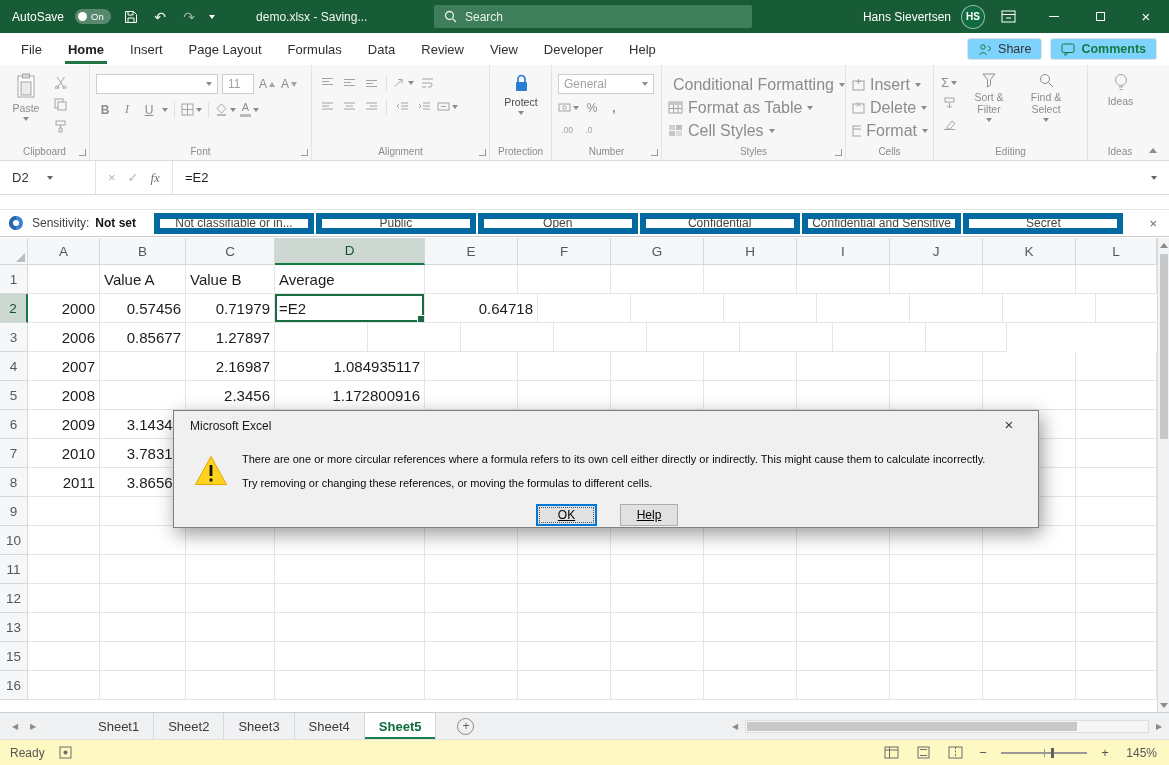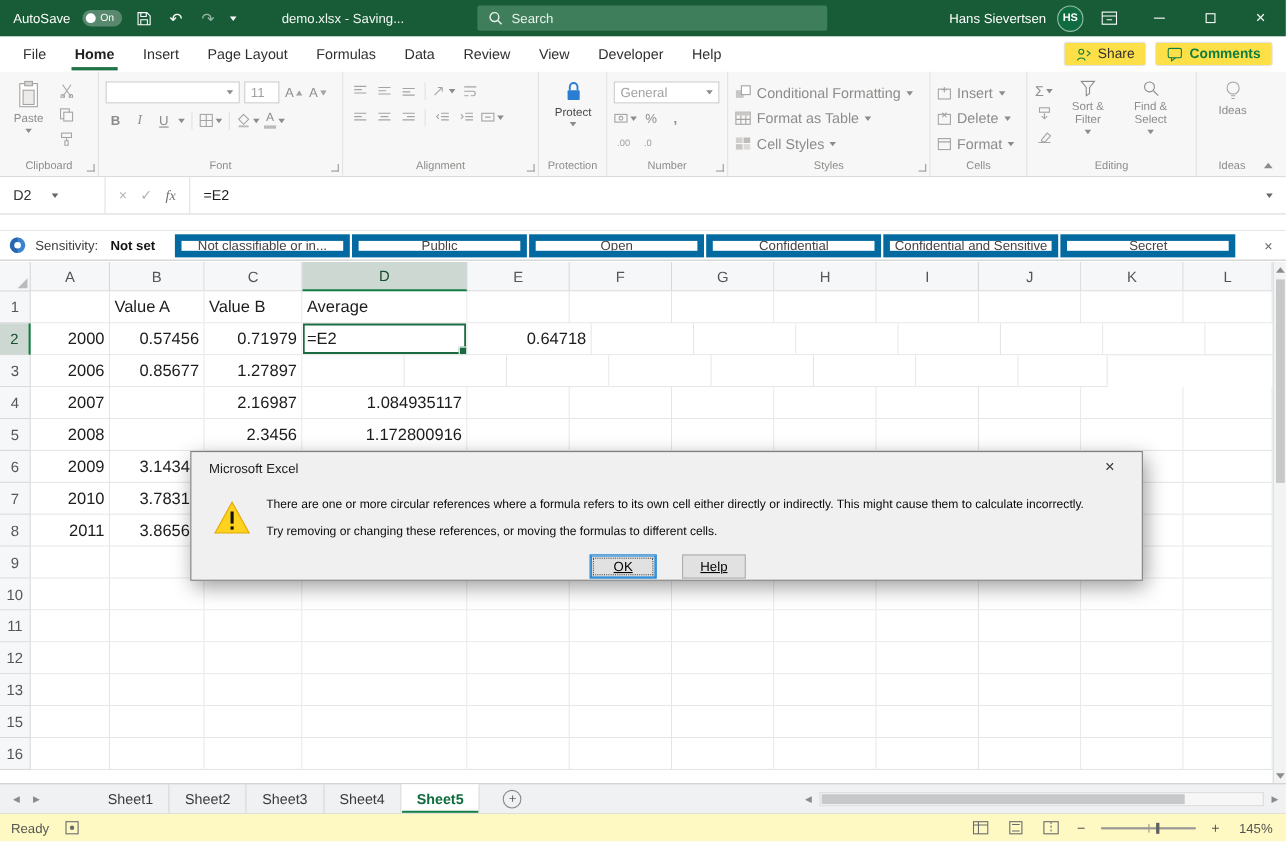--- a/index.html
+++ b/index.html
@@ -28,57 +28,57 @@
 .max-glyph{width:9px;height:9px;border:1px solid #fff}
 .close-glyph{font-size:15px;color:#fff}
 
 
 .menubar{position:absolute;top:33px;left:0;width:100%;height:32px;background:#fff;display:flex;align-items:center;font-size:13px;color:#2f2f2f;z-index:19}
 .mtab{padding:0 13px;height:100%;display:flex;align-items:center;position:relative;white-space:nowrap}
 .mtab:first-child{margin-left:8px}
 .mtab.active{font-weight:bold;color:#212121}
 .mtab.active::after{content:"";position:absolute;left:10px;right:10px;bottom:1px;height:3px;background:#217346}
 .mb-right{margin-left:auto;display:flex;align-items:center;gap:8px;margin-right:12px}
-.chip{display:flex;align-items:center;gap:6px;border:1px solid #e3e3e3;border-radius:3px;padding:3px 10px;font-size:12.5px;color:#323130;background:#fde047}
+.chip{display:flex;align-items:center;gap:6px;border:1px solid #e3e3e3;border-radius:3px;padding:3px 10px;font-size:12.5px;color:#323130;background:#7dd3fc}
 .chip.comments{color:#107c41;font-weight:bold}
 
 
 .ribbon{position:absolute;top:65px;left:0;width:100%;height:96px;background:#f7f7f7;border-bottom:1px solid #dcdcdc;display:flex;z-index:18;overflow:hidden}
 .rgroup{position:relative;border-right:1px solid #e3e3e3;padding:5px 5px 18px 6px;display:flex;gap:5px;flex:none}
 .rcaption{position:absolute;bottom:3px;left:0;right:0;text-align:center;font-size:10px;color:#8e8c8a;white-space:nowrap}
 .launcher{position:absolute;right:3px;bottom:4px;width:7px;height:7px;border-right:1px solid #9c9a98;border-bottom:1px solid #9c9a98}
 .rbig{display:flex;flex-direction:column;align-items:center;gap:3px;font-size:10.5px;color:#8e8c8a;text-align:center;justify-content:flex-start;padding-top:3px}
 .rbig .rlbl{line-height:1.15}
 .rcol{display:flex;flex-direction:column;gap:5px;padding-top:4px}
 .rrow{display:flex;align-items:center;gap:4px}
 .rsm{min-width:18px;height:17px;display:flex;align-items:center;justify-content:center;gap:2px;color:#8e8c8a;font-size:12px}
 .combo{height:20px;border:1px solid #cfcecd;background:#fff;display:flex;align-items:center;padding:0 5px;color:#a3a1a0;font-size:12px;gap:4px}
 .combo .dd{margin-left:auto}
 .fmt-b{font-weight:bold}
 .fmt-i{font-style:italic;font-family:"Liberation Serif",serif}
 .fmt-u{text-decoration:underline}
 .colorbar{width:11px;height:3px;background:#bdbbb9;margin-top:1px}
 .vsep{width:1px;height:16px;background:#e2e2e2;margin:0 2px}
 .dec-ico{font-size:8.5px;color:#a3a1a0;letter-spacing:0}
-.style-row{display:flex;align-items:center;gap:5px;height:21px;font-size:13px;color:#8e8c8a;white-space:nowrap}
+.style-row{display:flex;align-items:center;gap:5px;height:21px;font-size:16px;color:#8e8c8a;white-space:nowrap}
 .sigma{font-size:13px;color:#8e8c8a}
 .ribbon-collapse{position:absolute;right:12px;bottom:7px;width:0;height:0;border-left:4px solid transparent;border-right:4px solid transparent;border-bottom:5px solid #8e8c8a}
 
 
 .formulabar{position:absolute;top:161px;left:0;width:100%;height:34px;background:#fff;border-bottom:1px solid #d8d9da;display:flex;align-items:stretch;font-size:13px;color:#333;z-index:17}
 .namebox{width:96px;display:flex;align-items:center;padding-left:12px;gap:18px;border-right:1px solid #e3e3e3}
 .fx-btns{display:flex;align-items:center;gap:12px;padding:0 12px;color:#b5b3b1;border-right:1px solid #e3e3e3;font-size:13px}
 .fx{font-family:"Liberation Serif",serif;font-style:italic;color:#6f6f6f}
 .formula-text{padding-left:12px;display:flex;align-items:center;color:#1f1f1f}
 .fb-expand{margin-left:auto;display:flex;align-items:center;padding-right:12px}
 
 
 .sensbar{position:absolute;top:209px;left:0;width:100%;height:28px;background:#fff;border-top:1px solid #e6e6e6;border-bottom:1px solid #c9c9c9;display:flex;align-items:center;font-size:12px;z-index:16}
 .sens-label{margin-left:8px;color:#404040}
-.sens-value{margin-left:11px;font-weight:bold;color:#141414}
+.sens-value{margin-left:6px;font-weight:bold;color:#141414}
 .sens-opts{display:flex;gap:2px;flex:1;margin:0 26px 0 18px}
 .sens-btn{flex:1;height:21px;border:6px solid #0369a1;background:#fff;display:flex;align-items:center;justify-content:center;font-size:12px;color:#444;white-space:nowrap;overflow:hidden}
 .sens-close{margin-right:12px;color:#666;font-size:13px}
 
 
 .grid-area{position:absolute;top:238px;left:0;width:1157px;height:474px;overflow:hidden;background:#fff;font-size:15px;color:#1c1c1c;z-index:10}
 .ghead{display:flex;height:27px}
 .gh{background:#f6f7f8;border-right:1px solid #d7d8d9;border-bottom:1px solid #d7d8d9;color:#54575a;font-size:13.5px;display:flex;align-items:center;justify-content:center;flex:none}
 .gh.corner{width:28px;position:relative}
 .corner-tri{position:absolute;right:2px;bottom:2px;width:0;height:0;border-bottom:9px solid #b9bdc0;border-left:9px solid transparent}

